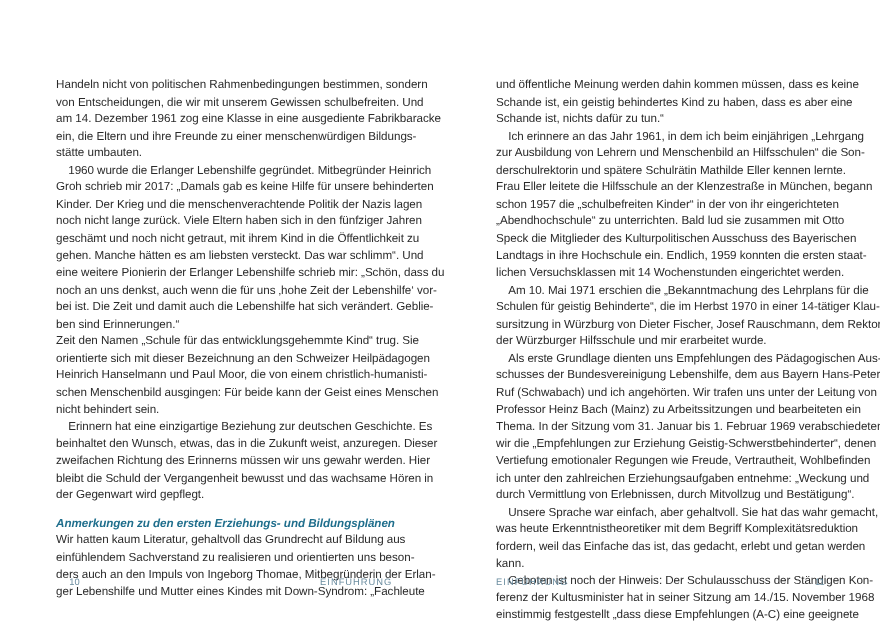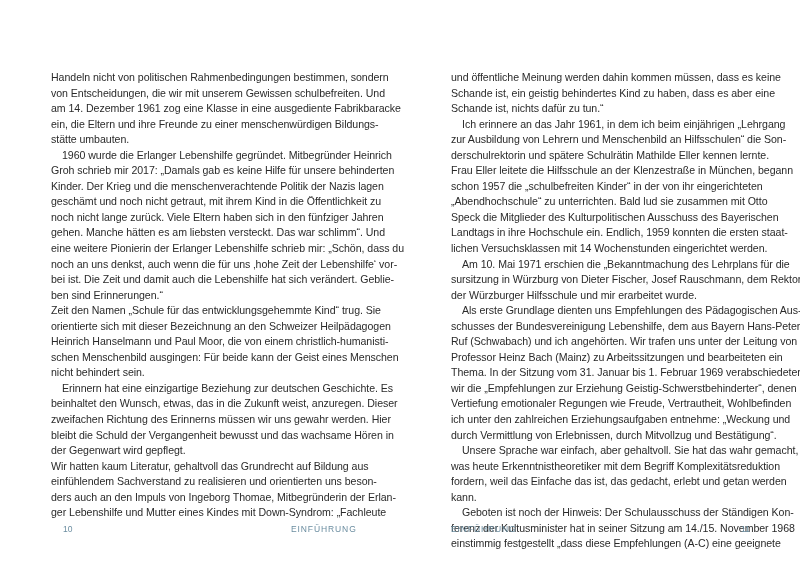--- a/index.html
+++ b/index.html
@@ -27,38 +27,39 @@
   <div class="textblock">
     <div id="left-before">
         <span class="line">Handeln nicht von politischen Rahmenbedingungen bestimmen, sondern</span>
         <span class="line">von Entscheidungen, die wir mit unserem Gewissen schulbefreiten. Und</span>
         <span class="line">am 14. Dezember 1961 zog eine Klasse in eine ausgediente Fabrikbaracke</span>
         <span class="line">ein, die Eltern und ihre Freunde zu einer menschenwürdigen Bildungs-</span>
         <span class="line last">stätte umbauten.</span>
         <span class="line indent">1960 wurde die Erlanger Lebenshilfe gegründet. Mitbegründer Heinrich</span>
         <span class="line">Groh schrieb mir 2017: „Damals gab es keine Hilfe für unsere behinderten</span>
         <span class="line">Kinder. Der Krieg und die menschenverachtende Politik der Nazis lagen</span>
+        <span class="line">noch nicht lange zurück. Viele Eltern haben sich in den fünfziger Jahren</span>
         <span class="line">geschämt und noch nicht getraut, mit ihrem Kind in die Öffentlichkeit zu</span>
-        <span class="line">noch nicht lange zurück. Viele Eltern haben sich in den fünfziger Jahren</span>
         <span class="line">gehen. Manche hätten es am liebsten versteckt. Das war schlimm“. Und</span>
         <span class="line">eine weitere Pionierin der Erlanger Lebenshilfe schrieb mir: „Schön, dass du</span>
         <span class="line">noch an uns denkst, auch wenn die für uns ‚hohe Zeit der Lebenshilfe‘ vor-</span>
         <span class="line">bei ist. Die Zeit und damit auch die Lebenshilfe hat sich verändert. Geblie-</span>
         <span class="line last">ben sind Erinnerungen.“</span>
         <span class="line">Zeit den Namen „Schule für das entwicklungsgehemmte Kind“ trug. Sie</span>
         <span class="line">orientierte sich mit dieser Bezeichnung an den Schweizer Heilpädagogen</span>
         <span class="line">Heinrich Hanselmann und Paul Moor, die von einem christlich-humanisti-</span>
         <span class="line">schen Menschenbild ausgingen: Für beide kann der Geist eines Menschen</span>
         <span class="line last">nicht behindert sein.</span>
         <span class="line indent">Erinnern hat eine einzigartige Beziehung zur deutschen Geschichte. Es</span>
         <span class="line">beinhaltet den Wunsch, etwas, das in die Zukunft weist, anzuregen. Dieser</span>
         <span class="line">zweifachen Richtung des Erinnerns müssen wir uns gewahr werden. Hier</span>
         <span class="line">bleibt die Schuld der Vergangenheit bewusst und das wachsame Hören in</span>
         <span class="line last">der Gegenwart wird gepflegt.</span>
       </div>
+    <div class="heading">Anmerkungen zu den ersten Erziehungs- und Bildungsplänen</div>
     <div id="left-after">
         <span class="line">Wir hatten kaum Literatur, gehaltvoll das Grundrecht auf Bildung aus</span>
         <span class="line">einfühlendem Sachverstand zu realisieren und orientierten uns beson-</span>
         <span class="line">ders auch an den Impuls von Ingeborg Thomae, Mitbegründerin der Erlan-</span>
         <span class="line">ger Lebenshilfe und Mutter eines Kindes mit Down-Syndrom: „Fachleute</span>
       </div>
   </div>
   <div class="folio" style="left:63px;">10</div>
   <div class="footer" style="left:291px;">EINFÜHRUNG</div>
 </div>
@@ -72,20 +73,21 @@
         <span class="line indent">Ich erinnere an das Jahr 1961, in dem ich beim einjährigen „Lehrgang</span>
         <span class="line">zur Ausbildung von Lehrern und Menschenbild an Hilfsschulen“ die Son-</span>
         <span class="line">derschulrektorin und spätere Schulrätin Mathilde Eller kennen lernte.</span>
         <span class="line">Frau Eller leitete die Hilfsschule an der Klenzestraße in München, begann</span>
         <span class="line">schon 1957 die „schulbefreiten Kinder“ in der von ihr eingerichteten</span>
         <span class="line">„Abendhochschule“ zu unterrichten. Bald lud sie zusammen mit Otto</span>
         <span class="line">Speck die Mitglieder des Kulturpolitischen Ausschuss des Bayerischen</span>
         <span class="line">Landtags in ihre Hochschule ein. Endlich, 1959 konnten die ersten staat-</span>
         <span class="line last">lichen Versuchsklassen mit 14 Wochenstunden eingerichtet werden.</span>
         <span class="line indent">Am 10. Mai 1971 erschien die „Bekanntmachung des Lehrplans für die</span>
+        <span class="line">Schulen für geistig Behinderte“, die im Herbst 1970 in einer 14-tätiger Klau-</span>
         <span class="line">sursitzung in Würzburg von Dieter Fischer, Josef Rauschmann, dem Rektor</span>
         <span class="line last">der Würzburger Hilfsschule und mir erarbeitet wurde.</span>
         <span class="line indent">Als erste Grundlage dienten uns Empfehlungen des Pädagogischen Aus-</span>
         <span class="line">schusses der Bundesvereinigung Lebenshilfe, dem aus Bayern Hans-Peter</span>
         <span class="line">Ruf (Schwabach) und ich angehörten. Wir trafen uns unter der Leitung von</span>
         <span class="line">Professor Heinz Bach (Mainz) zu Arbeitssitzungen und bearbeiteten ein</span>
         <span class="line">Thema. In der Sitzung vom 31. Januar bis 1. Februar 1969 verabschiedeten</span>
         <span class="line">wir die „Empfehlungen zur Erziehung Geistig-Schwerstbehinderter“, denen</span>
         <span class="line">Vertiefung emotionaler Regungen wie Freude, Vertrautheit, Wohlbefinden</span>
         <span class="line">ich unter den zahlreichen Erziehungsaufgaben entnehme: „Weckung und</span>

